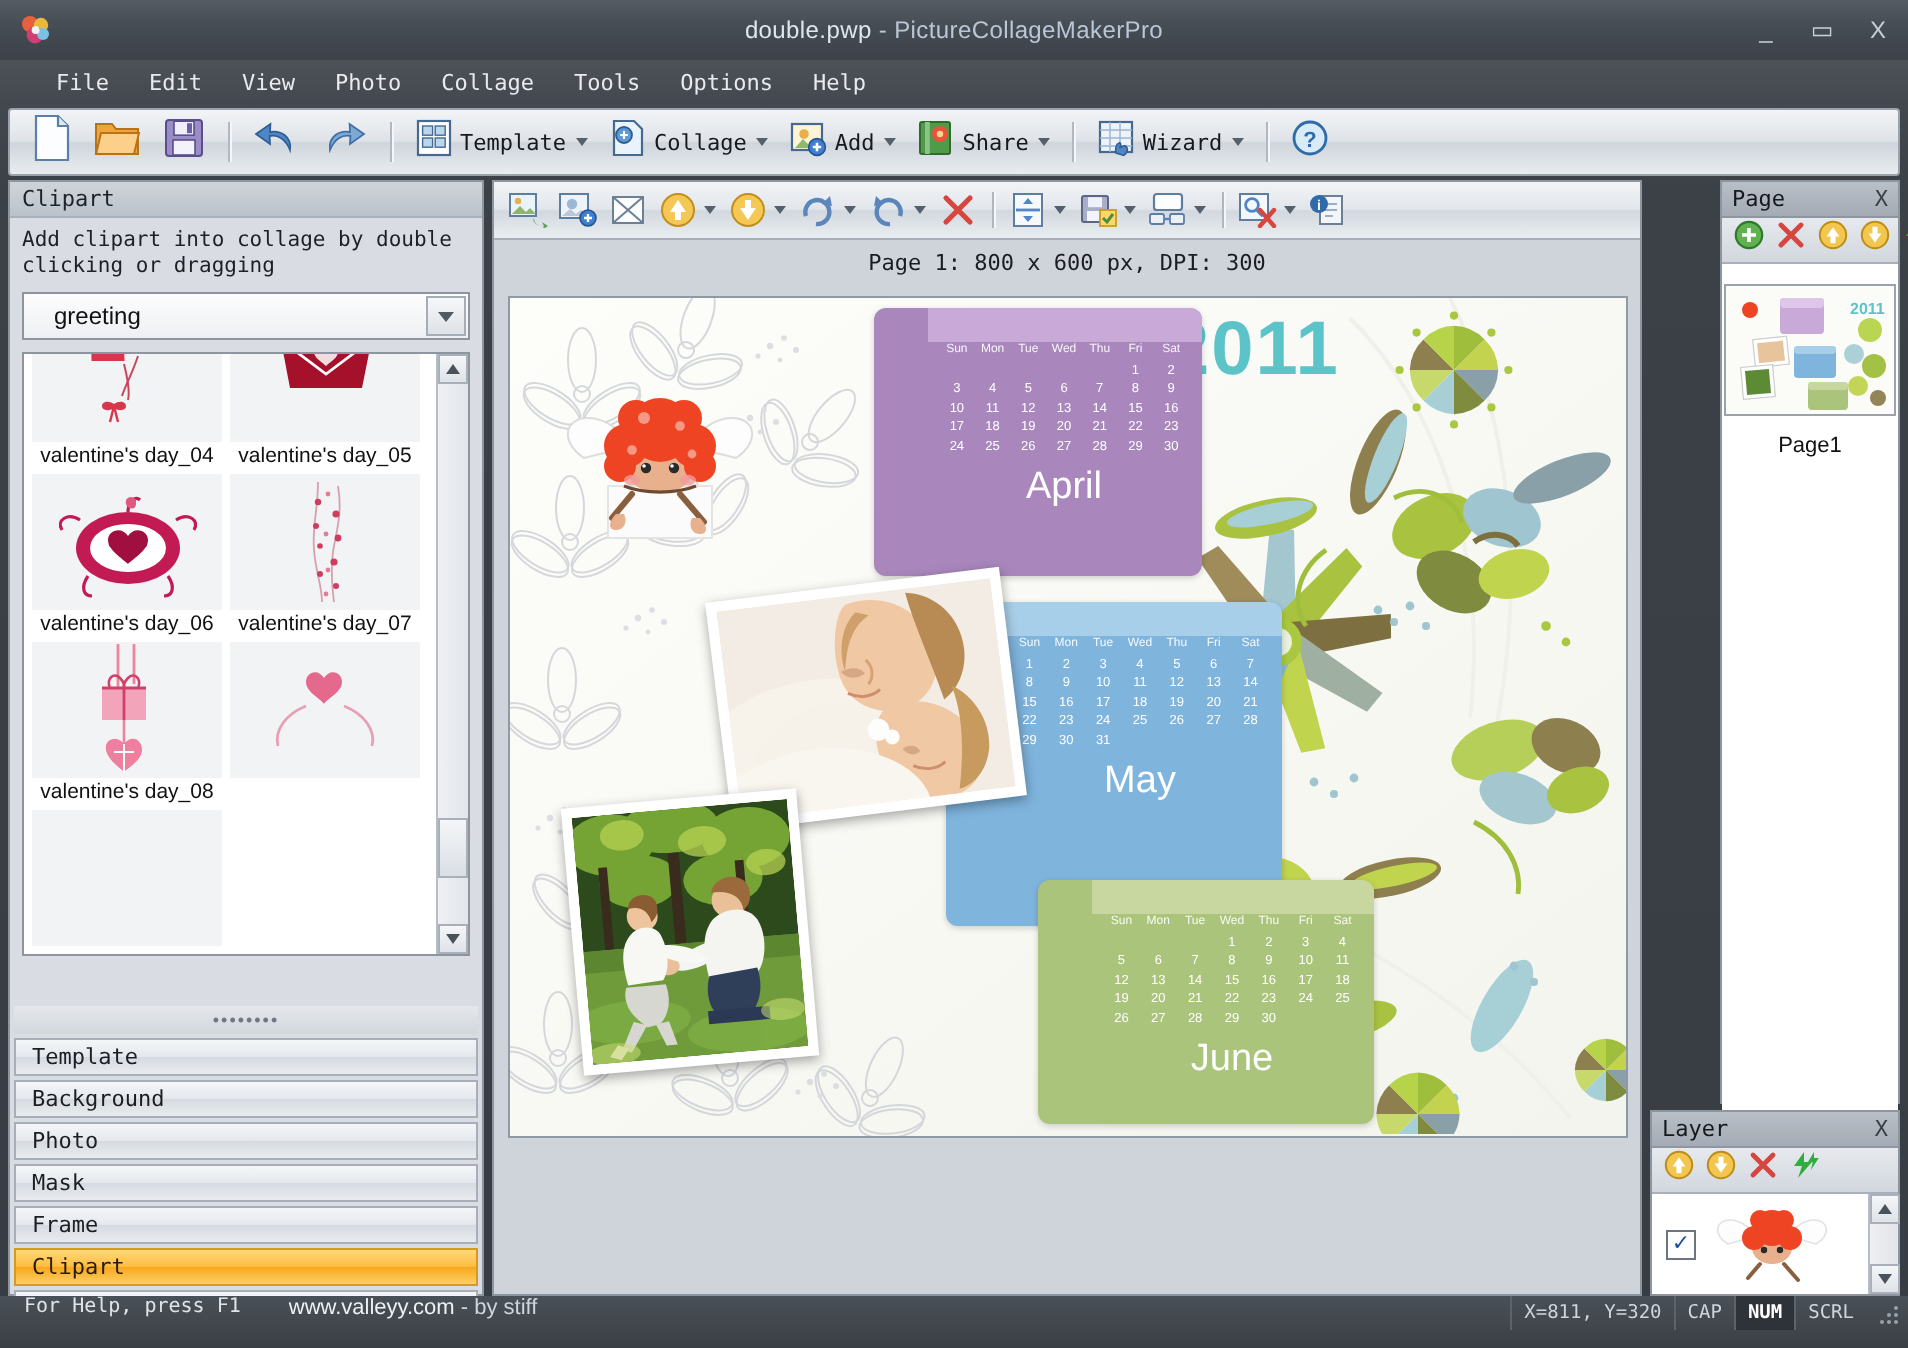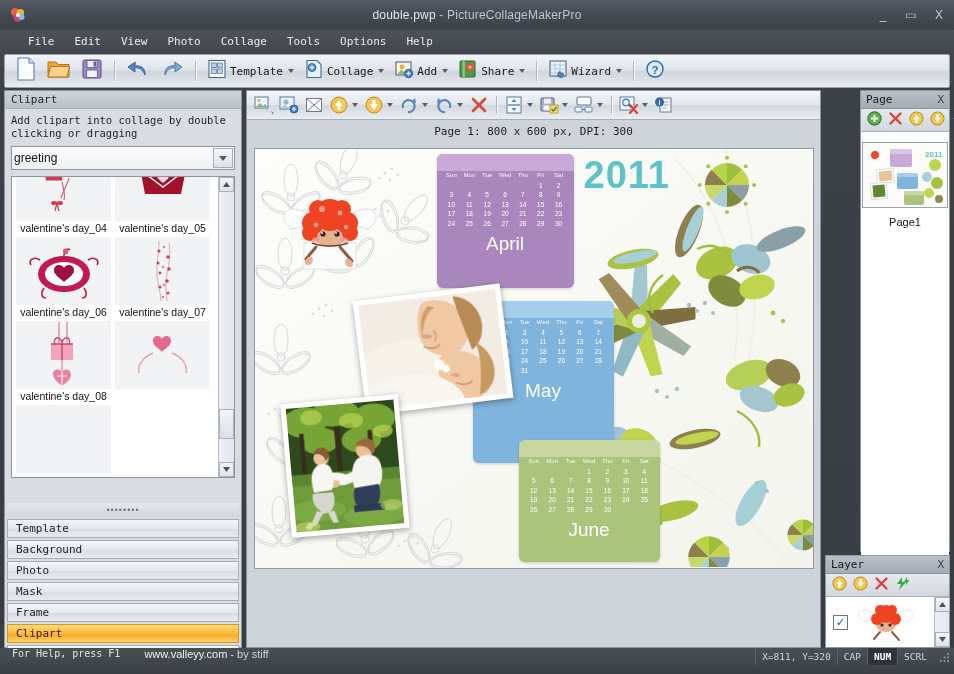--- a/index.html
+++ b/index.html
@@ -70,21 +70,21 @@
     padding:2px 0 0 6px;box-sizing:border-box;border-bottom:1px solid #a9b0b9;
   }
   #clipart-hint{
     font-family:"DejaVu Sans Mono",monospace;font-size:10.5px;color:#1d2126;
     line-height:13px;padding:5px 6px 4px 6px;
   }
   #category-select{
     margin:2px 6px 0 6px;height:22px;background:linear-gradient(180deg,#fdfdfd,#eef0f3);
     border:1px solid #8e959e;display:flex;align-items:center;position:relative;
   }
-  #category-value{font-size:12px;color:#111;padding-left:2px;}
+  #category-value{font-size:12px;color:#111;padding-left:15px;}
   #category-arrow{
     position:absolute;right:1px;top:1px;width:18px;height:18px;
     background:linear-gradient(180deg,#f6f7f9,#dde1e6);border:1px solid #a6adb6;
     display:flex;align-items:center;justify-content:center;
   }
   #clipart-grid-wrap{
     margin:6px 6px 0 6px;height:300px;background:#fff;border:1px solid #8e959e;
     position:relative;overflow:hidden;
   }
   #clipart-grid{
@@ -163,21 +163,21 @@
     align-items:flex-start;justify-content:center;padding-top:6px;
   }
   #collage{
     width:558px;height:419px;background:#fbfbf7;
     border:1px solid #8f9aa4;position:relative;overflow:hidden;
   }
   
   .bg-sketch{position:absolute;left:0;top:0;width:100%;height:100%;}
   
   .cal{position:absolute;border-radius:6px;overflow:hidden;
-    box-shadow:0 1px 3px rgba(0,0,0,.18);}
+    box-shadow:0 1px 3px rgba(0,0,0,.18);padding-left:27px;}
   .cal-top{height:17px;}
   .cal-grid{padding:0 6px;}
   .cal-row{display:flex;}
   .cal-c{flex:1;text-align:center;font-size:6.5px;color:#fff;line-height:9.5px;
     font-family:"Liberation Sans",sans-serif;}
   .cal-c.hd{font-size:6px;opacity:.92;}
   .cal-name{text-align:center;color:#fff;font-size:19px;line-height:19px;
     padding-top:6px;font-family:"Liberation Sans",sans-serif;}
   #cal-april{left:182px;top:5px;width:137px;height:134px;background:#a987bd;}
   #cal-april .cal-top{background:#c9a9d8;}

